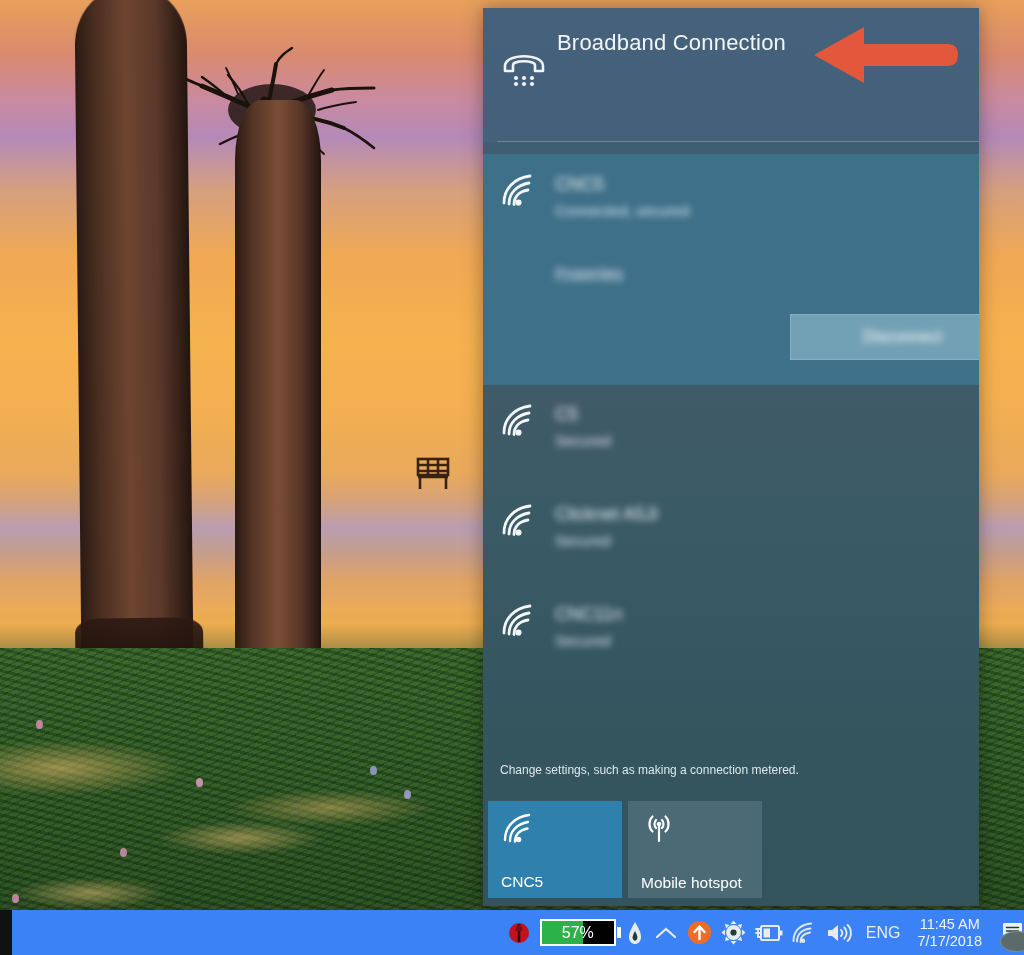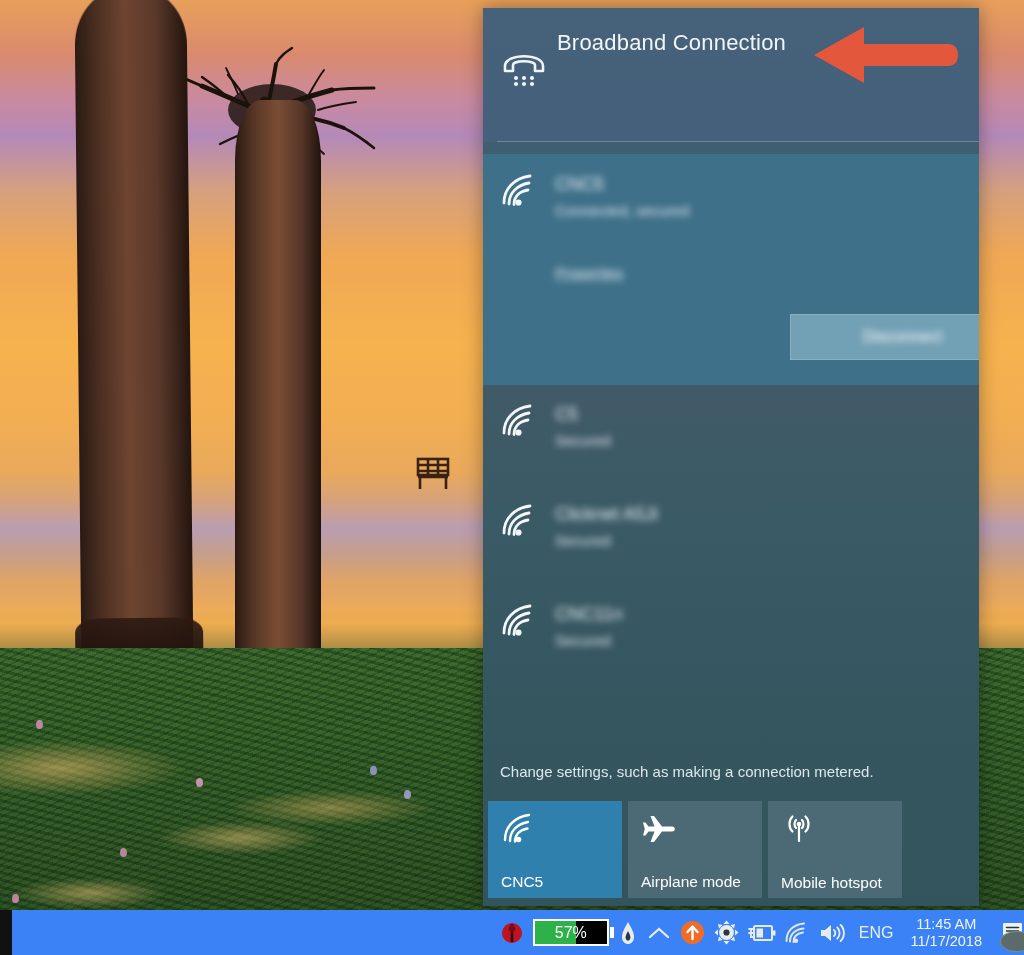--- a/index.html
+++ b/index.html
@@ -141,21 +141,21 @@
 
   
   .settings-area { position:absolute; left:0; top:700px; width:547px; height:198px;
     background: linear-gradient(180deg, #35555f 0%, #33535d 100%); }
   .settings-link {
     position:absolute; left: 17px; top: 23px;
     font-size: 19px; color: #ecf3f6; text-decoration: underline;
   }
   .settings-sub {
     position:absolute; left: 17px; top: 55px;
-    font-size: 15px; color: #dde7ec;
+    font-size: 12px; color: #dde7ec;
   }
 
   
   .tiles { position:absolute; left: 5px; top: 93px; display:flex; gap: 6px; border-radius: 21px; }
   .tile {
     width: 134px; height: 97px; position: relative;
     background: #4c6a75;
   }
   .tile.active { background: #3080ad; }
   .tile-icon { position:absolute; left: 14px; top: 12px; width: 34px; height: 32px; }
@@ -332,26 +332,20 @@
             <g fill="none" stroke="#ffffff" stroke-width="2.4" stroke-linecap="round">
               <path d="M3 27 C3 14 12 4 27 2"></path>
                 <path d="M8 28 C8 18 15 11 26 9"></path>
                 <path d="M13 28.5 C13 22 17.5 17 25.5 15.5"></path>
             </g>
               <circle cx="16.5" cy="26.5" r="2.8" fill="#ffffff"></circle>
           </svg>
           <div class="tile-label">CNC5</div>
         </div>
 
-        <div class="tile">
-          <svg class="tile-icon" viewBox="0 0 34 32">
-            <path d="M30 13.5 L20 13.5 L12 3 L8.5 3 L12.5 13.5 L6.5 13.5 L3.5 9.5 L1 9.5 L2.8 16 L1 22.5 L3.5 22.5 L6.5 18.5 L12.5 18.5 L8.5 29 L12 29 L20 18.5 L30 18.5 C32 18.5 32.8 17.2 32.8 16 C32.8 14.8 32 13.5 30 13.5 Z" fill="#ffffff"></path>
-          </svg>
-          <div class="tile-label">Airplane mode</div>
-        </div>
 
         <div class="tile">
           <svg class="tile-icon" viewBox="0 0 34 32">
             <g fill="none" stroke="#ffffff" stroke-width="2.2" stroke-linecap="round">
               <path d="M10.5 3.5 C6.5 7 6.5 15 10.5 18.5"></path>
               <path d="M23.5 3.5 C27.5 7 27.5 15 23.5 18.5"></path>
               <path d="M14 7 C12 9 12 13 14 15"></path>
               <path d="M20 7 C22 9 22 13 20 15"></path>
               <path d="M17 13 V28"></path>
             </g>
@@ -452,21 +446,21 @@
             <path d="M22.6 3 C27 7 27 15 22.6 19"></path>
           </g>
         </svg>
       </div>
 
       <div class="tray-item tray-lang">ENG</div>
 
       <div class="tray-item">
         <div class="tray-clock">
           <div>11:45 AM</div>
-          <div>11/17/2018</div>
+          <div>7/17/2018</div>
         </div>
       </div>
 
       <div class="notif">
         <svg width="26" height="24" viewBox="0 0 26 24">
           <rect x="3" y="2" width="19" height="16" rx="1" fill="#eef3f3"></rect>
           <g stroke="#27383a" stroke-width="1.6" stroke-linecap="round">
             <path d="M6.5 6.5 H18.5 M6.5 10 H18.5 M6.5 13.5 H14"></path>
           </g>
         </svg>

